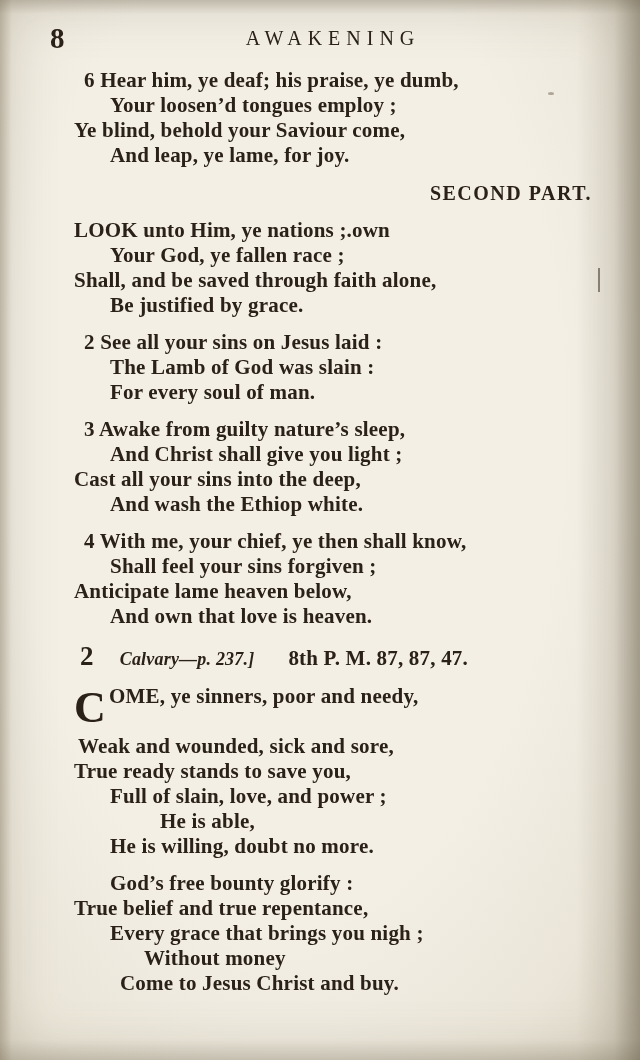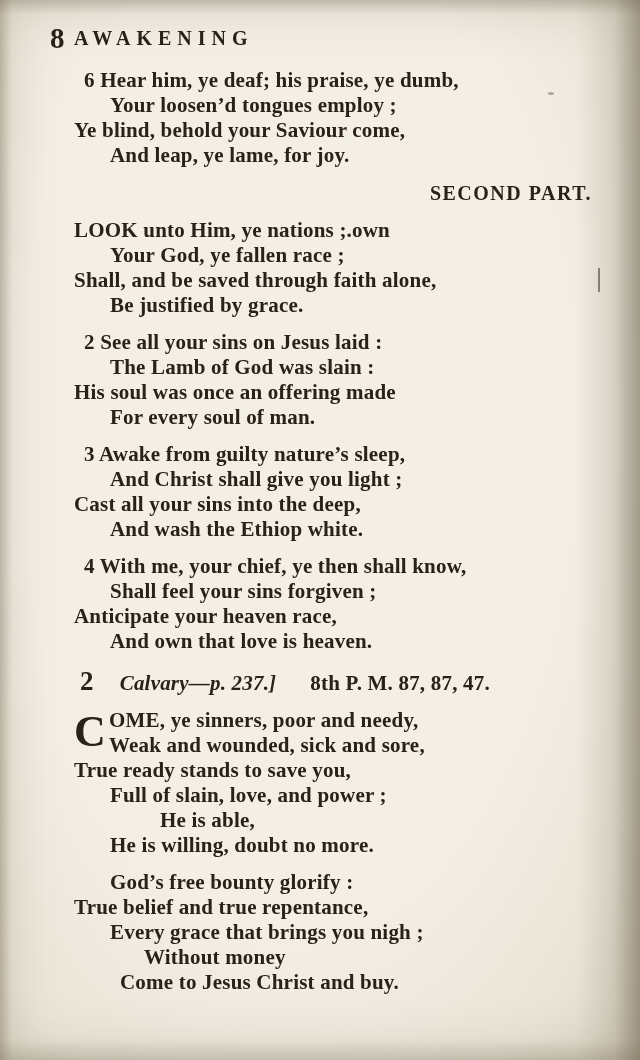--- a/index.html
+++ b/index.html
@@ -38,38 +38,39 @@
   }
   .page-number {
     position: absolute;
     left: -24px;
     top: 0;
     font-size: 29px;
     font-weight: 700;
   }
   .running-title {
     display: block;
+    text-align: center;
     font-size: 20px;
-    font-weight: 700;
+    font-weight: 400;
     letter-spacing: 6px;
     padding-top: 5px;
   }
   .stanza {
     margin-bottom: 12px;
   }
   .line {
     line-height: 25px;
     white-space: nowrap;
   }
   .in-num { padding-left: 10px; }
   .in-1   { padding-left: 36px; }
   .in-1b  { padding-left: 46px; }
   .in-2   { padding-left: 70px; }
   .in-3   { padding-left: 86px; }
-  .in-sm  { padding-left: 4px; }
+  .in-sm  { padding-left: 4px; margin-top: 25px; }
   .part-heading {
     margin: 8px 0 12px 0;
     text-align: right;
     font-size: 20px;
     font-weight: 700;
     letter-spacing: 1.5px;
     line-height: 26px;
   }
   .hymn-heading {
     display: flex;
@@ -78,21 +79,21 @@
     line-height: 30px;
   }
   .hymn-number {
     font-size: 27px;
     font-weight: 700;
     padding-left: 6px;
   }
   .tune-name {
     font-style: italic;
     margin-left: 26px;
-    font-size: 21px;
+    font-size: 18px;
   }
   .meter {
     margin-left: 34px;
     font-size: 21px;
     text-align: right;
   }
   .dropcap {
     float: left;
     font-size: 44px;
     line-height: 47px;
@@ -141,35 +142,34 @@
     <div class="stanza">
       <div class="line">LOOK unto Him, ye nations ;.own</div>
       <div class="line in-1">Your God, ye fallen race ;</div>
       <div class="line">Shall, and be saved through faith alone,</div>
       <div class="line in-1">Be justified by grace.</div>
     </div>
 
     <div class="stanza">
       <div class="line in-num">2 See all your sins on Jesus laid :</div>
       <div class="line in-1">The Lamb of God was slain :</div>
-      <div class="line">His soul was once an offering made</div>
       <div class="line in-1">For every soul of man.</div>
     </div>
 
     <div class="stanza">
       <div class="line in-num">3 Awake from guilty nature’s sleep,</div>
       <div class="line in-1">And Christ shall give you light ;</div>
       <div class="line">Cast all your sins into the deep,</div>
       <div class="line in-1">And wash the Ethiop white.</div>
     </div>
 
     <div class="stanza">
       <div class="line in-num">4 With me, your chief, ye then shall know,</div>
       <div class="line in-1">Shall feel your sins forgiven ;</div>
-      <div class="line">Anticipate your heaven race,</div>
+      <div class="line">Anticipate lame heaven below,</div>
       <div class="line in-1">And own that love is heaven.</div>
     </div>
   </section>
 
   <section>
     <div class="hymn-heading">
       <span class="hymn-number">2</span>
       <span class="tune-name">Calvary—p. 237.]</span>
       <span class="meter">8th P. M. 87, 87, 47.</span>
     </div>

